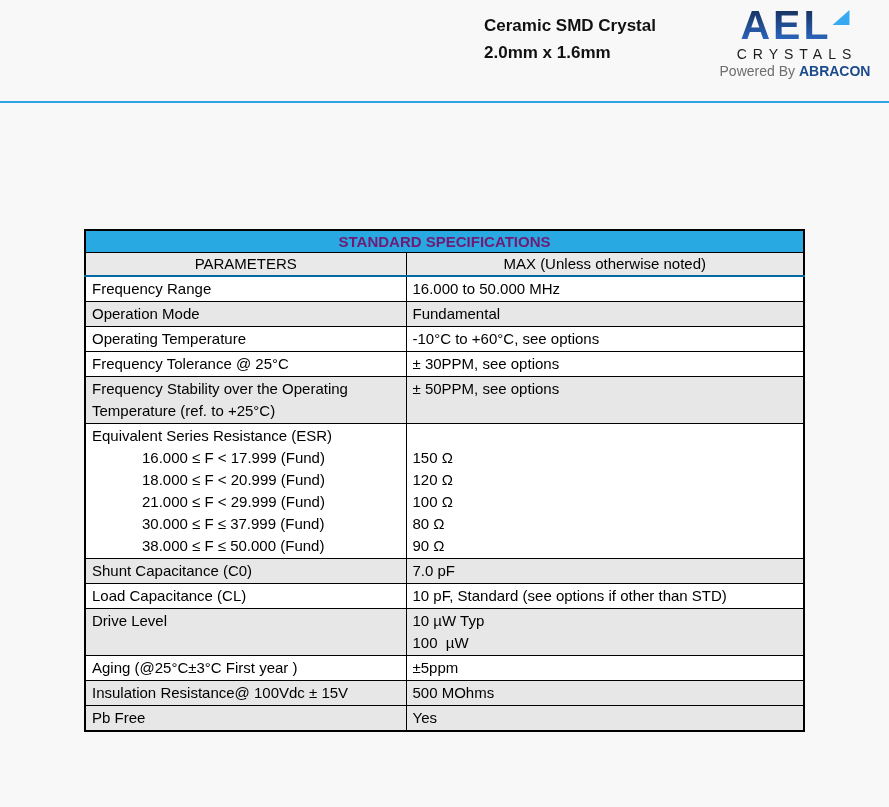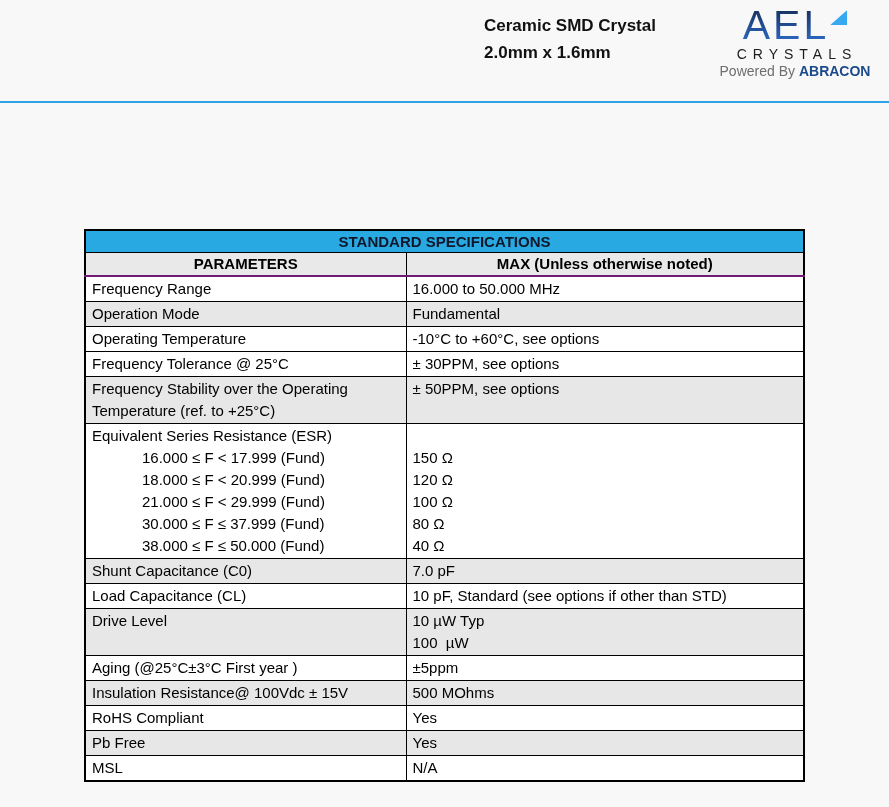--- a/index.html
+++ b/index.html
@@ -19,21 +19,21 @@
   }
   .product-title{
     position:absolute;left:484px;top:12px;
     font-size:17px;font-weight:700;color:#111;line-height:27px;
   }
   .logo{
     position:absolute;right:14px;top:5px;width:160px;text-align:center;
   }
   .logo-word{
     position:relative;display:inline-block;
-    font-size:41px;font-weight:400;letter-spacing:3px;line-height:40px;
+    font-size:41px;font-weight:700;letter-spacing:3px;line-height:40px;
     background:linear-gradient(180deg,#16315E 10%,#2D6BC8 95%);
     -webkit-background-clip:text;background-clip:text;
     color:transparent;
     padding-right:18px;
     text-align:right;
   }
   .logo-triangle{
     position:absolute;right:0px;top:5px;
     width:17px;height:15px;
     background:#36A9F0;
@@ -70,28 +70,28 @@
   }
   .col-param{width:321px;}
   .col-value{width:398px;}
   .spec-table th,.spec-table td{
     border:1px solid #000;
     font-size:15px;
     padding:1px 6px;
     vertical-align:top;
   }
   .table-title{
-    background:#29A9E1;color:#0f172a;
+    background:#29A9E1;color:#701a75;
     font-weight:700;text-align:center;
     height:19px;line-height:19px;padding:1px 0;
   }
   .col-header-row th{
-    background:#E9E9E9;font-weight:700;text-align:center;
+    background:#E9E9E9;font-weight:400;text-align:center;
     height:20px;line-height:20px;
-    border-bottom:2px solid #701a75;
+    border-bottom:2px solid #0369a1;
   }
   tr.shaded td{background:#E7E7E7;}
   .param-cell{font-weight:400;}
   .value-cell{font-weight:400;padding-left:9px;}
   .cell-line{
     line-height:22px;min-height:22px;
     white-space:pre-wrap;
   }
   .cell-line.indented{padding-left:50px;}
 </style>
@@ -185,21 +185,21 @@
             <div class="cell-line indented">21.000 ≤ F &lt; 29.999 (Fund)</div>
             <div class="cell-line indented">30.000 ≤ F ≤ 37.999 (Fund)</div>
             <div class="cell-line indented">38.000 ≤ F ≤ 50.000 (Fund)</div>
           </td>
           <td class="value-cell">
             <div class="cell-line"></div>
             <div class="cell-line">150 Ω</div>
             <div class="cell-line">120 Ω</div>
             <div class="cell-line">100 Ω</div>
             <div class="cell-line">80 Ω</div>
-            <div class="cell-line">40 Ω</div>
+            <div class="cell-line">90 Ω</div>
           </td>
         </tr>
         <tr class="shaded">
           <td class="param-cell">
             <div class="cell-line">Shunt Capacitance (C0)</div>
           </td>
           <td class="value-cell">
             <div class="cell-line">7.0 pF</div>
           </td>
         </tr>
@@ -229,40 +229,24 @@
           </td>
         </tr>
         <tr class="shaded">
           <td class="param-cell">
             <div class="cell-line">Insulation Resistance@ 100Vdc ± 15V</div>
           </td>
           <td class="value-cell">
             <div class="cell-line">500 MOhms</div>
           </td>
         </tr>
-        <tr>
-          <td class="param-cell">
-            <div class="cell-line">RoHS Compliant</div>
+        <tr class="shaded">
+          <td class="param-cell">
+            <div class="cell-line">Pb Free</div>
           </td>
           <td class="value-cell">
             <div class="cell-line">Yes</div>
-          </td>
-        </tr>
-        <tr class="shaded">
-          <td class="param-cell">
-            <div class="cell-line">Pb Free</div>
-          </td>
-          <td class="value-cell">
-            <div class="cell-line">Yes</div>
-          </td>
-        </tr>
-        <tr>
-          <td class="param-cell">
-            <div class="cell-line">MSL</div>
-          </td>
-          <td class="value-cell">
-            <div class="cell-line">N/A</div>
           </td>
         </tr>
       </tbody>
   </table>
 
 </div>
 
 </body></html>

